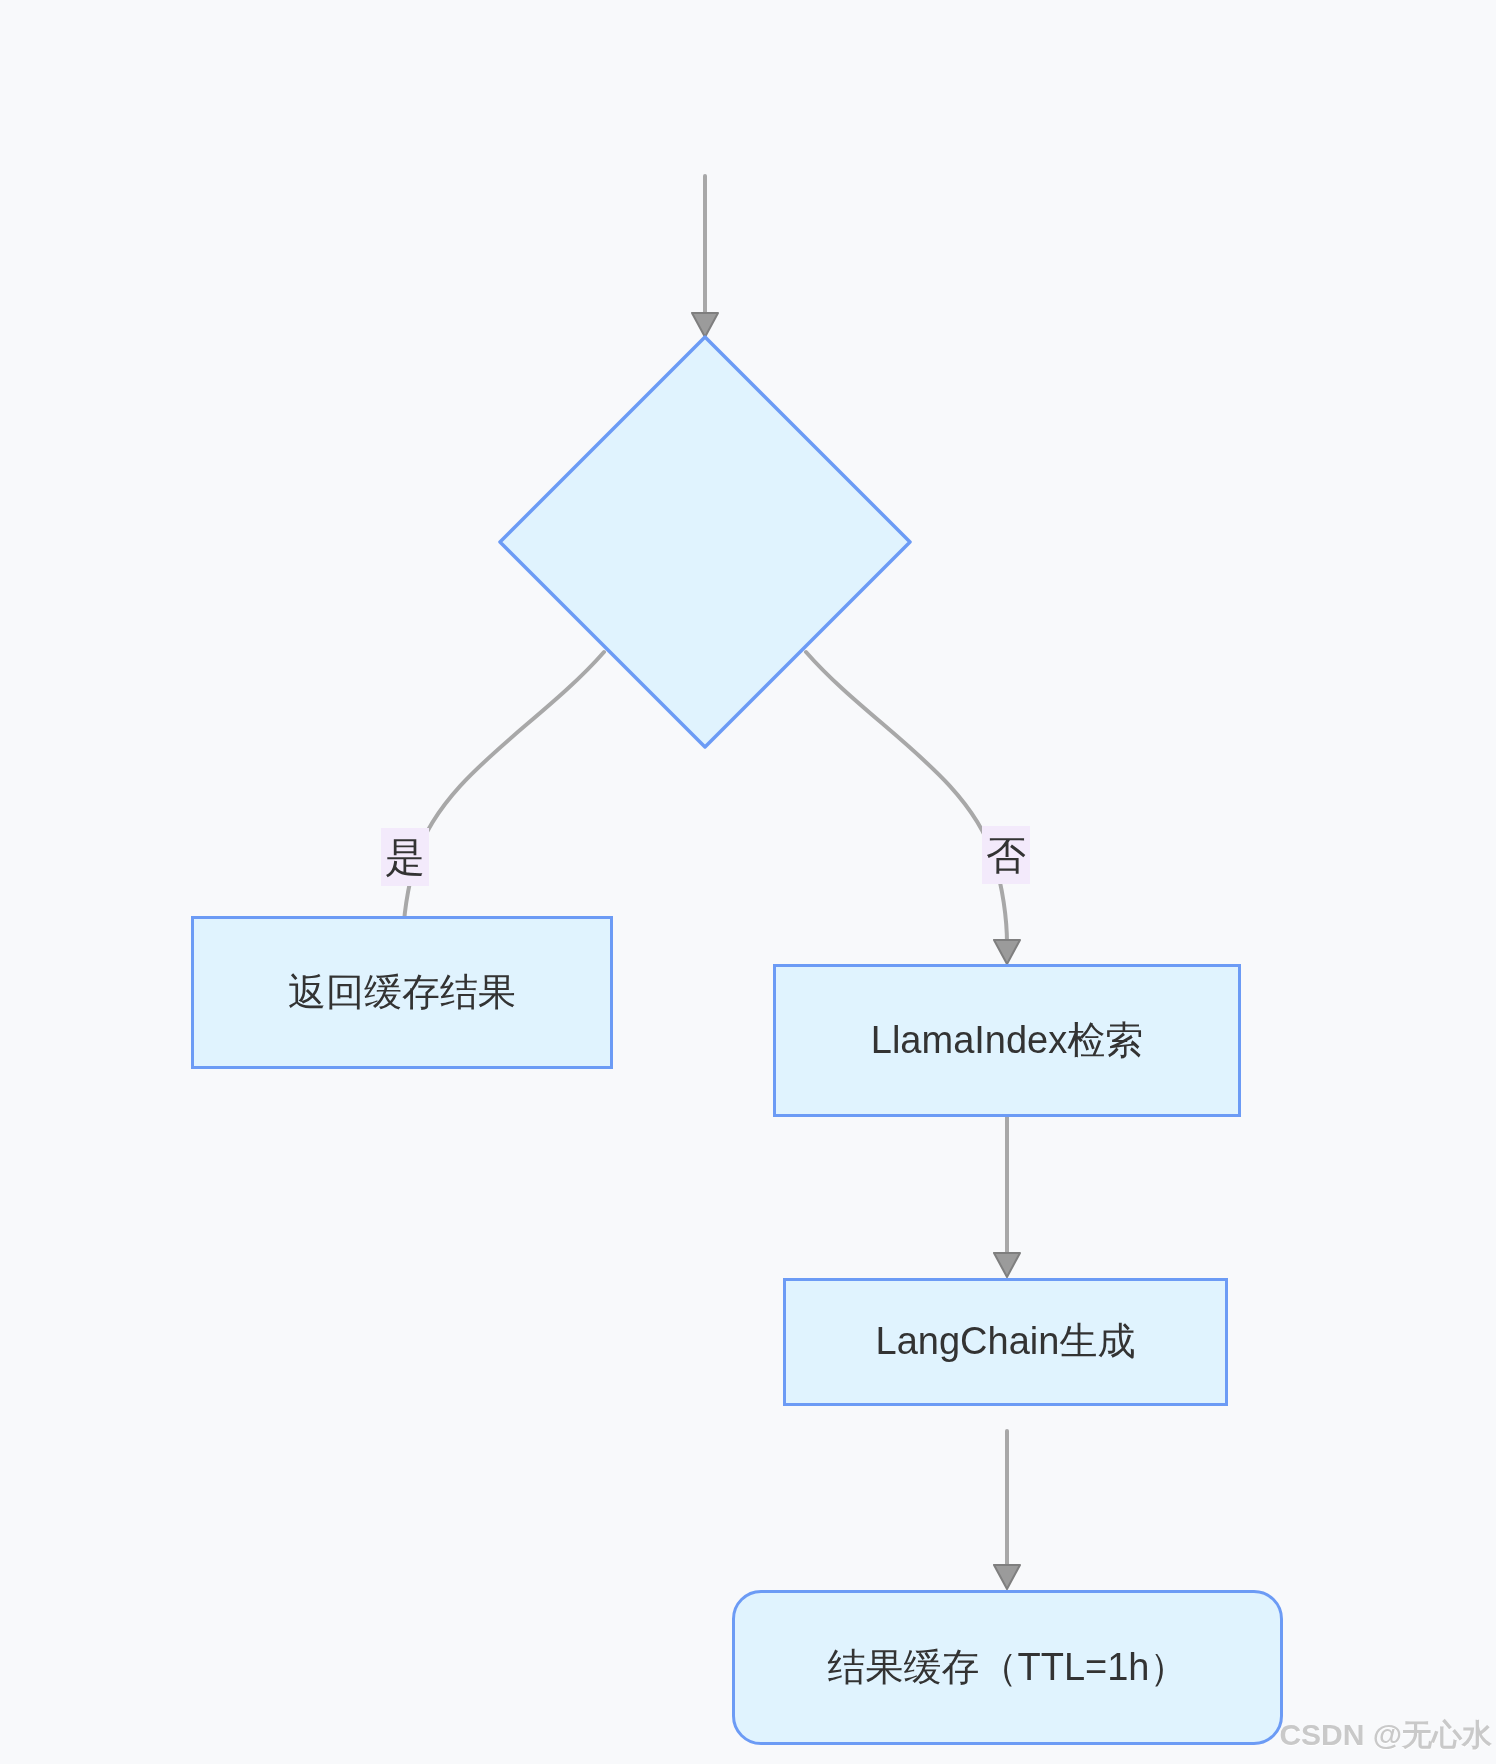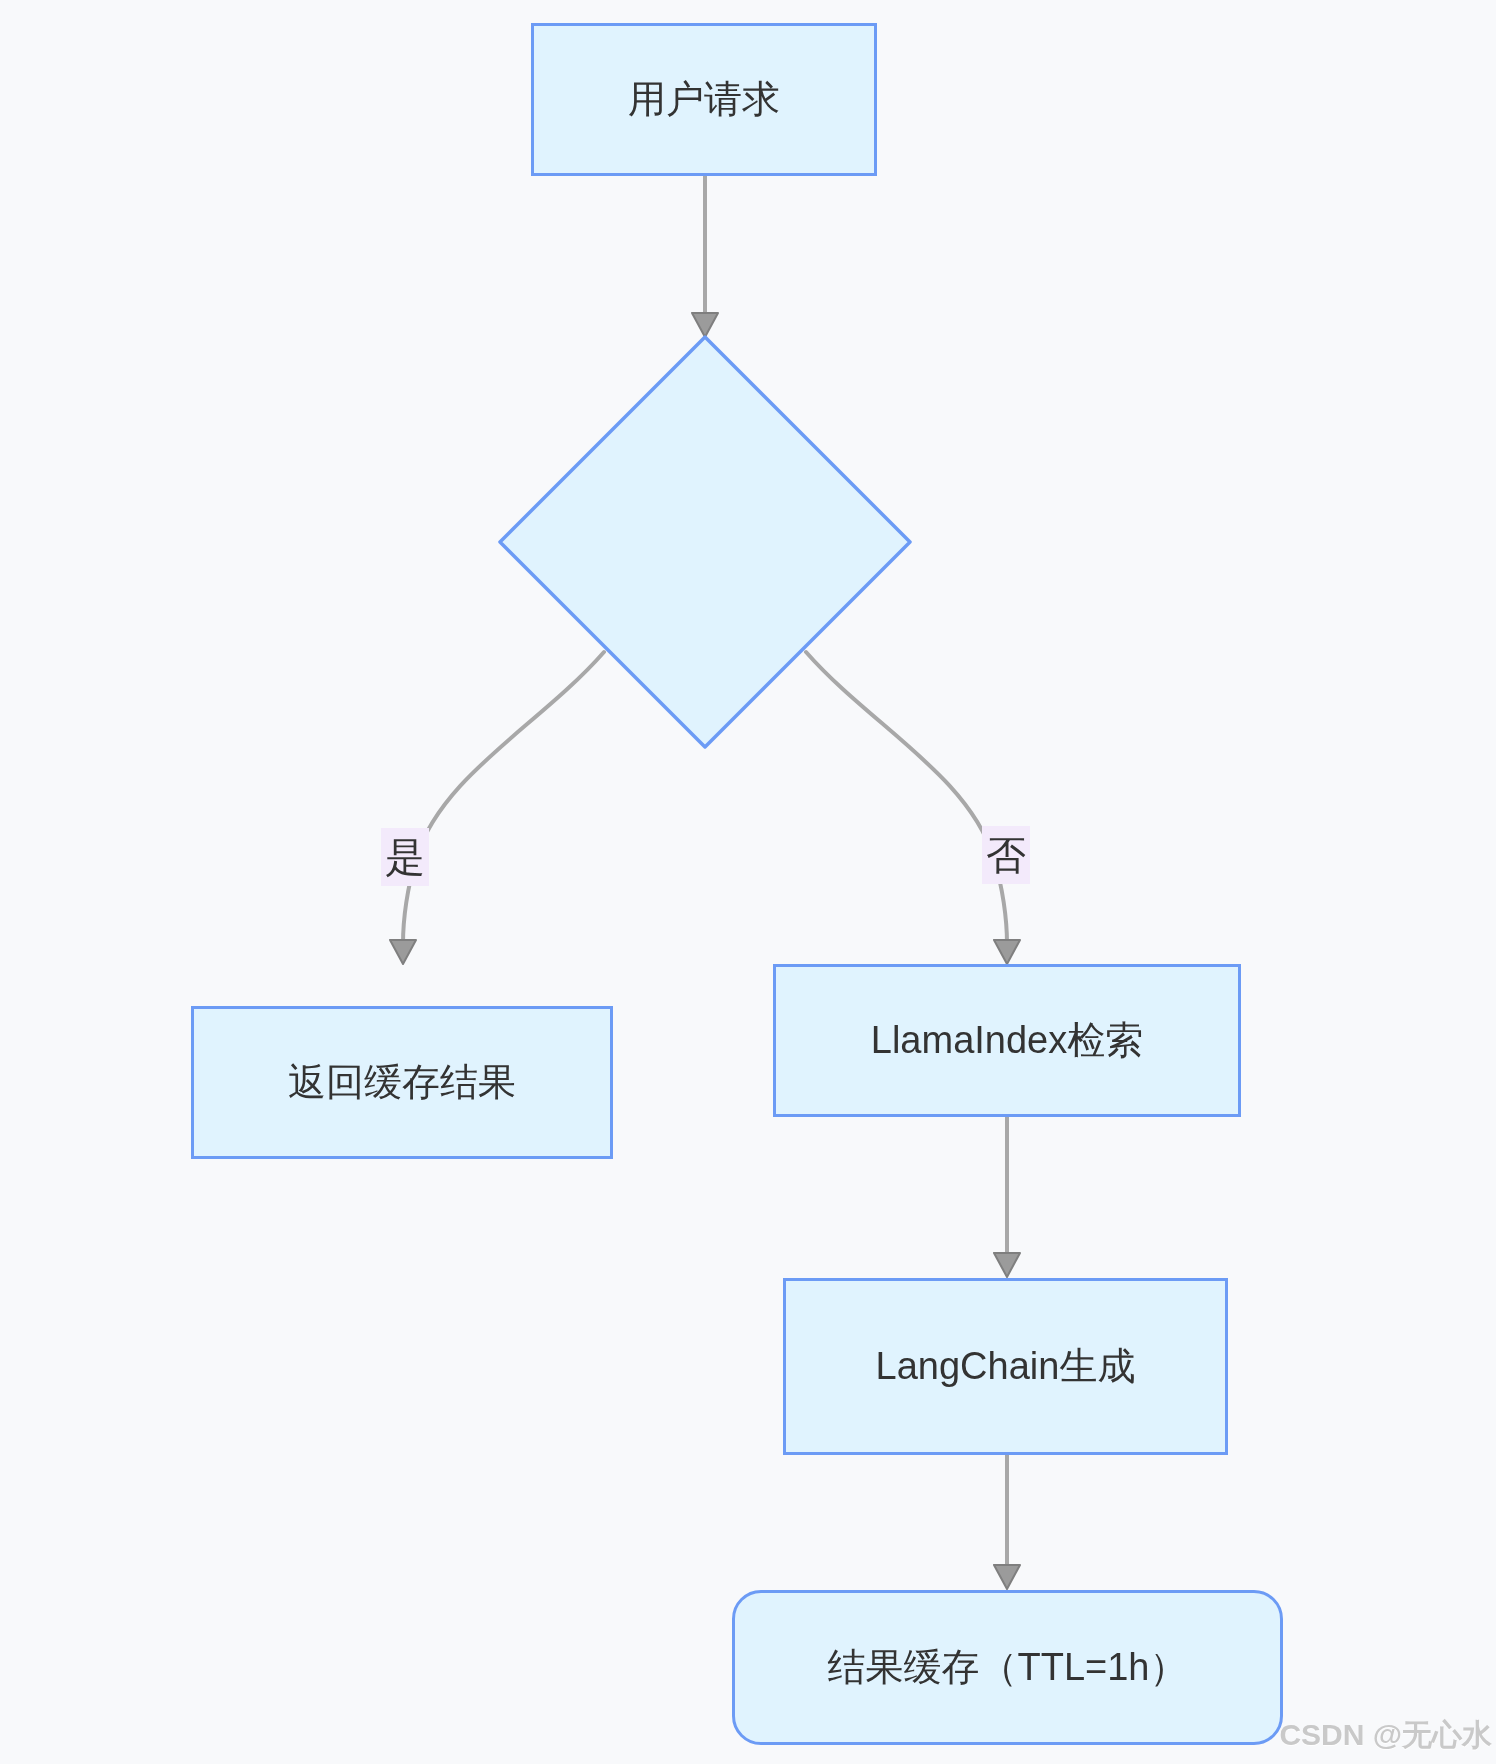--- a/index.html
+++ b/index.html
@@ -71,23 +71,23 @@
     bottom: 8px;
     font-size: 30px;
     color: #c9c9c9;
     text-shadow: 0 1px 1px rgba(255,255,255,0.9);
     white-space: nowrap;
     font-weight: bold;
   }
 
   
   #n-user     { left: 531px; top: 23px;   width: 346px; height: 153px; }
-  #n-return   { left: 191px; top: 1006px;  width: 422px; height: 153px; }
+  #n-return   { left: 191px; top: 916px;  width: 422px; height: 153px; }
   #n-llama    { left: 773px; top: 964px;  width: 468px; height: 153px; }
-  #n-lang     { left: 783px; top: 1278px; width: 445px; height: 177px; justify-content: center; }
+  #n-lang     { left: 783px; top: 1278px; width: 445px; height: 128px; justify-content: center; }
   #n-result   { left: 732px; top: 1590px; width: 551px; height: 155px; border-radius: 29px; }
   #lbl-decision { left: 705px; top: 542px; }
   #lbl-yes    { left: 405px; top: 857px; }
   #lbl-no     { left: 1006px; top: 855px; }
 </style>
 </head>
 <body>
 
 <div class="canvas">
 
@@ -104,23 +104,20 @@
 
     <path class="edge-path" d="M1007,1117 L1007,1258"></path>
     <polygon class="arrow-head" points="994,1253 1020,1253 1007,1277"></polygon>
 
     <path class="edge-path" d="M1007,1431 L1007,1570"></path>
     <polygon class="arrow-head" points="994,1565 1020,1565 1007,1589"></polygon>
 
     <polygon class="diamond-shape" points="705,337 910,542 705,747 500,542"></polygon>
   </svg>
 
-  <div class="node" id="n-user">
-    <span>用户请求</span>
-  </div>
 
 
   <div class="edge-label" id="lbl-yes">是</div>
 
   <div class="edge-label" id="lbl-no">否</div>
 
   <div class="node" id="n-return">
     <span>返回缓存结果</span>
   </div>
 

